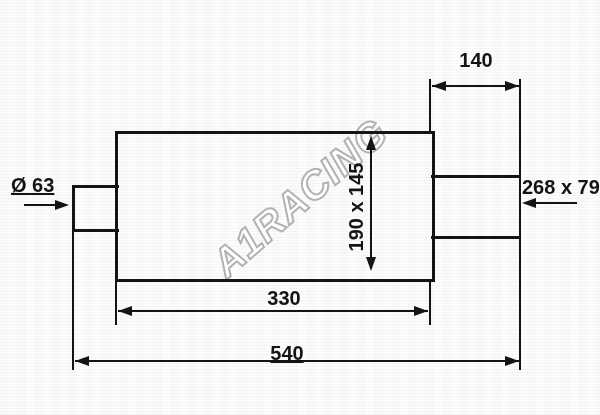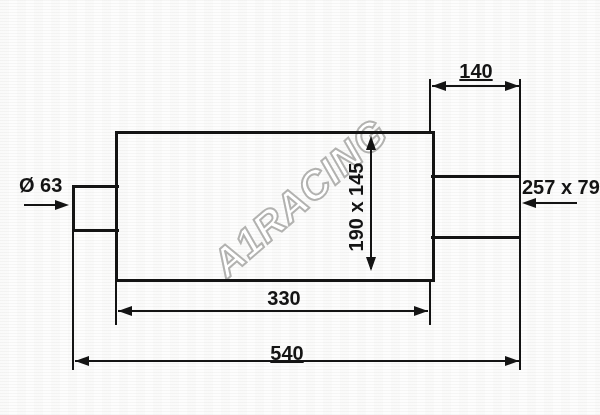--- a/index.html
+++ b/index.html
@@ -70,27 +70,27 @@
 
   <div class="vline" style="left:72px;top:226px;height:144px;"></div>
   <div class="vline" style="left:115px;top:279px;height:46px;"></div>
   <div class="vline" style="left:429px;top:279px;height:46px;"></div>
   <div class="vline" style="left:429px;top:79px;height:53px;"></div>
   <div class="vline" style="left:519px;top:79px;height:291px;"></div>
 
   <div class="hline" style="left:432px;top:85px;width:87px;"></div>
   <div class="ah l" style="left:432px;top:81px;"></div>
   <div class="ah r" style="left:505px;top:81px;"></div>
-  <div class="lbl cx" style="left:476px;top:61px;text-decoration:underline;">140</div>
+  <div class="lbl cx" style="left:476px;top:50px;">140</div>
 
-  <div class="lbl" style="left:19px;top:175px;">Ø 63</div>
+  <div class="lbl" style="left:11px;top:175px;text-decoration:underline;">Ø 63</div>
   <div class="hline" style="left:24px;top:204px;width:33px;"></div>
   <div class="ah r" style="left:55px;top:200px;"></div>
 
-  <div class="lbl" style="left:522px;top:177px;">257 x 79</div>
+  <div class="lbl" style="left:522px;top:177px;">268 x 79</div>
   <div class="hline" style="left:535px;top:202px;width:42px;"></div>
   <div class="ah l" style="left:522px;top:198px;"></div>
 
   <div class="vline" style="left:370px;top:139px;height:130px;"></div>
   <div class="ah u" style="left:366px;top:136px;"></div>
   <div class="ah d" style="left:366px;top:257px;"></div>
   <div class="lbl rot" style="left:356px;top:207px;">190 x 145</div>
 
   <div class="hline" style="left:118px;top:310px;width:310px;"></div>
   <div class="ah l" style="left:118px;top:306px;"></div>

